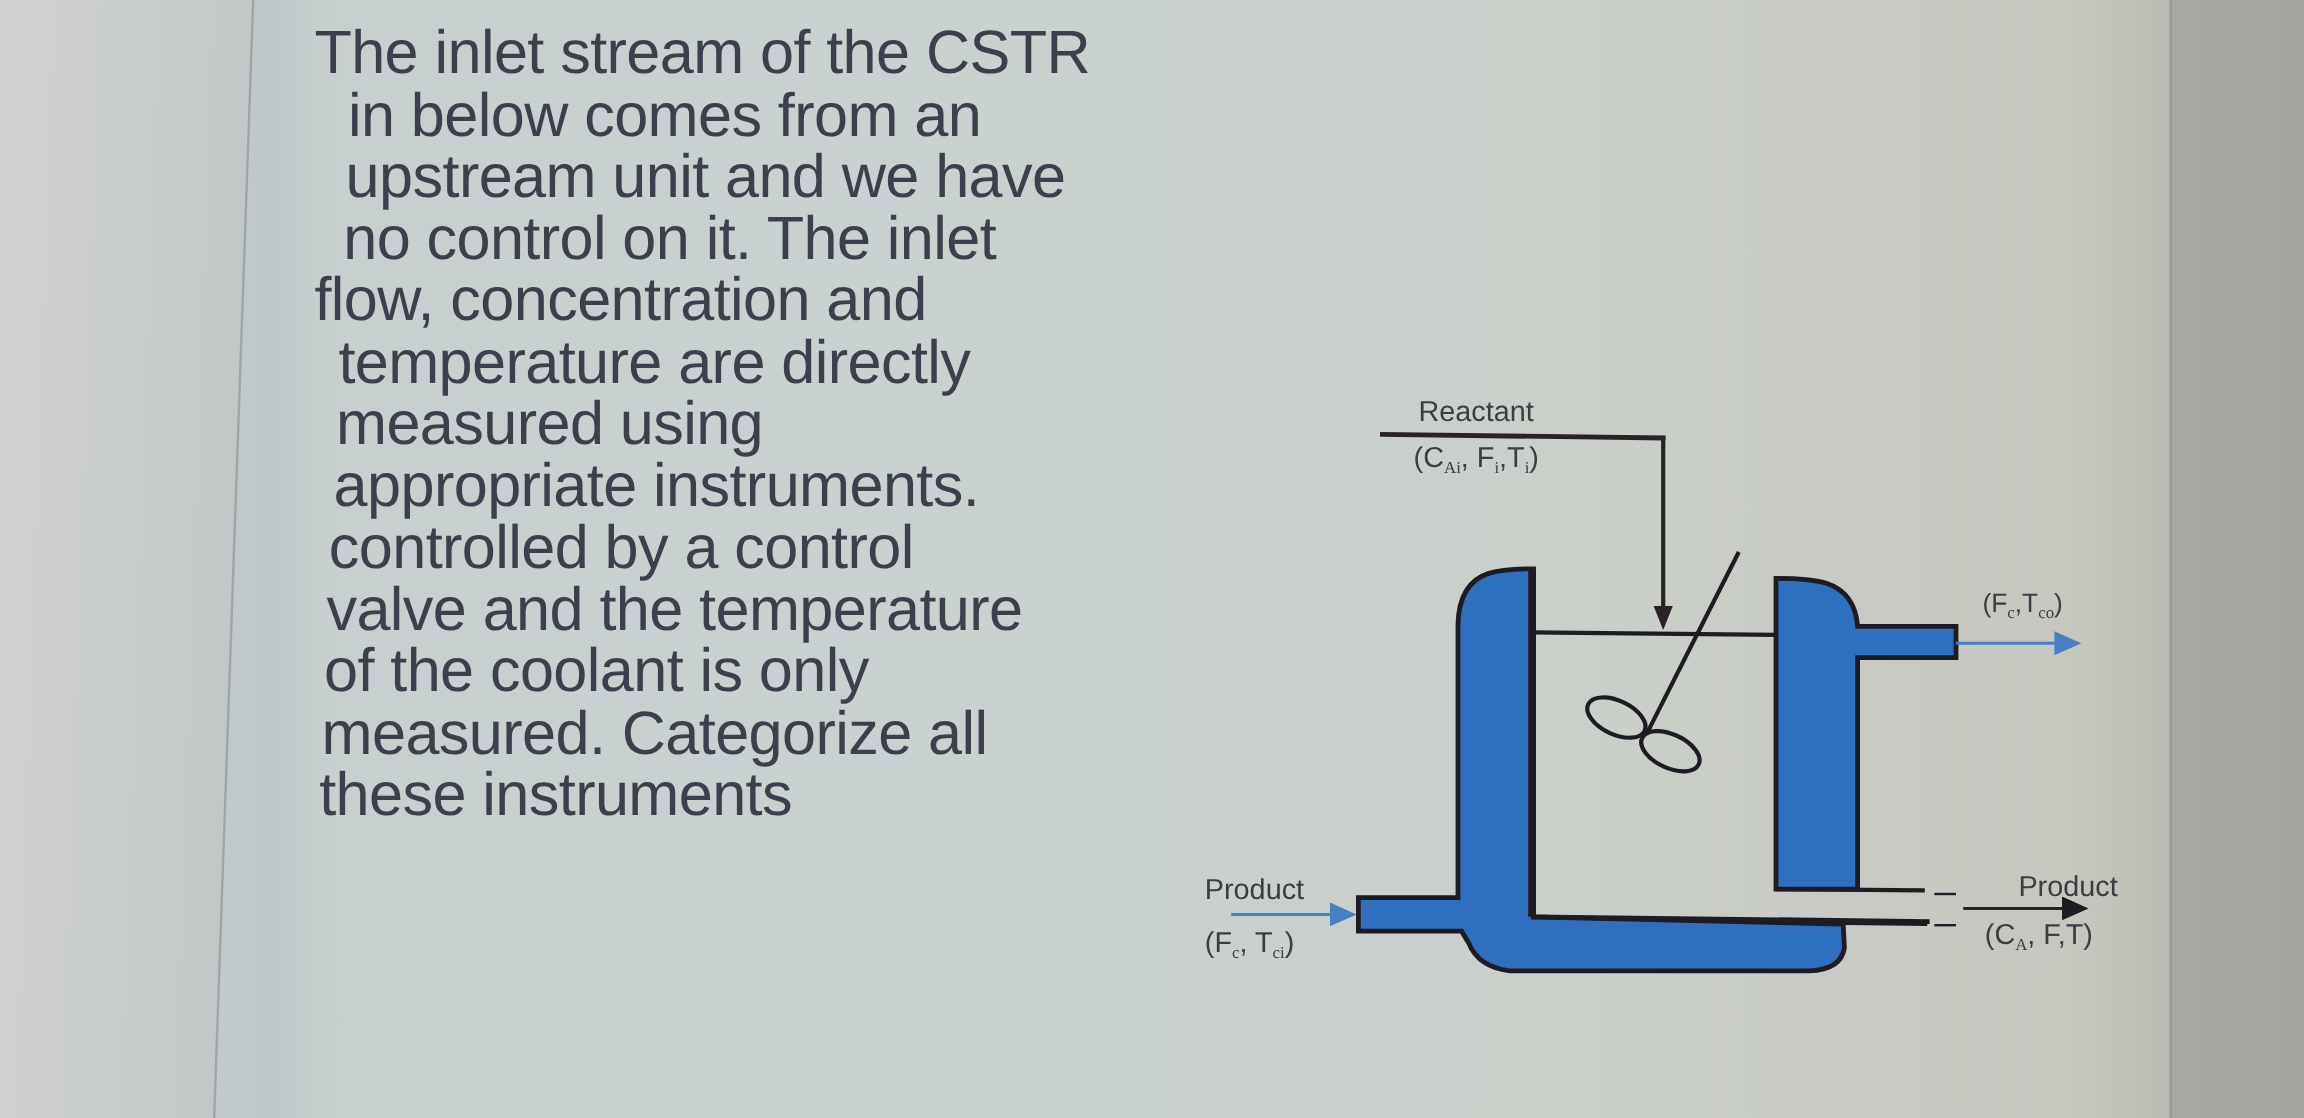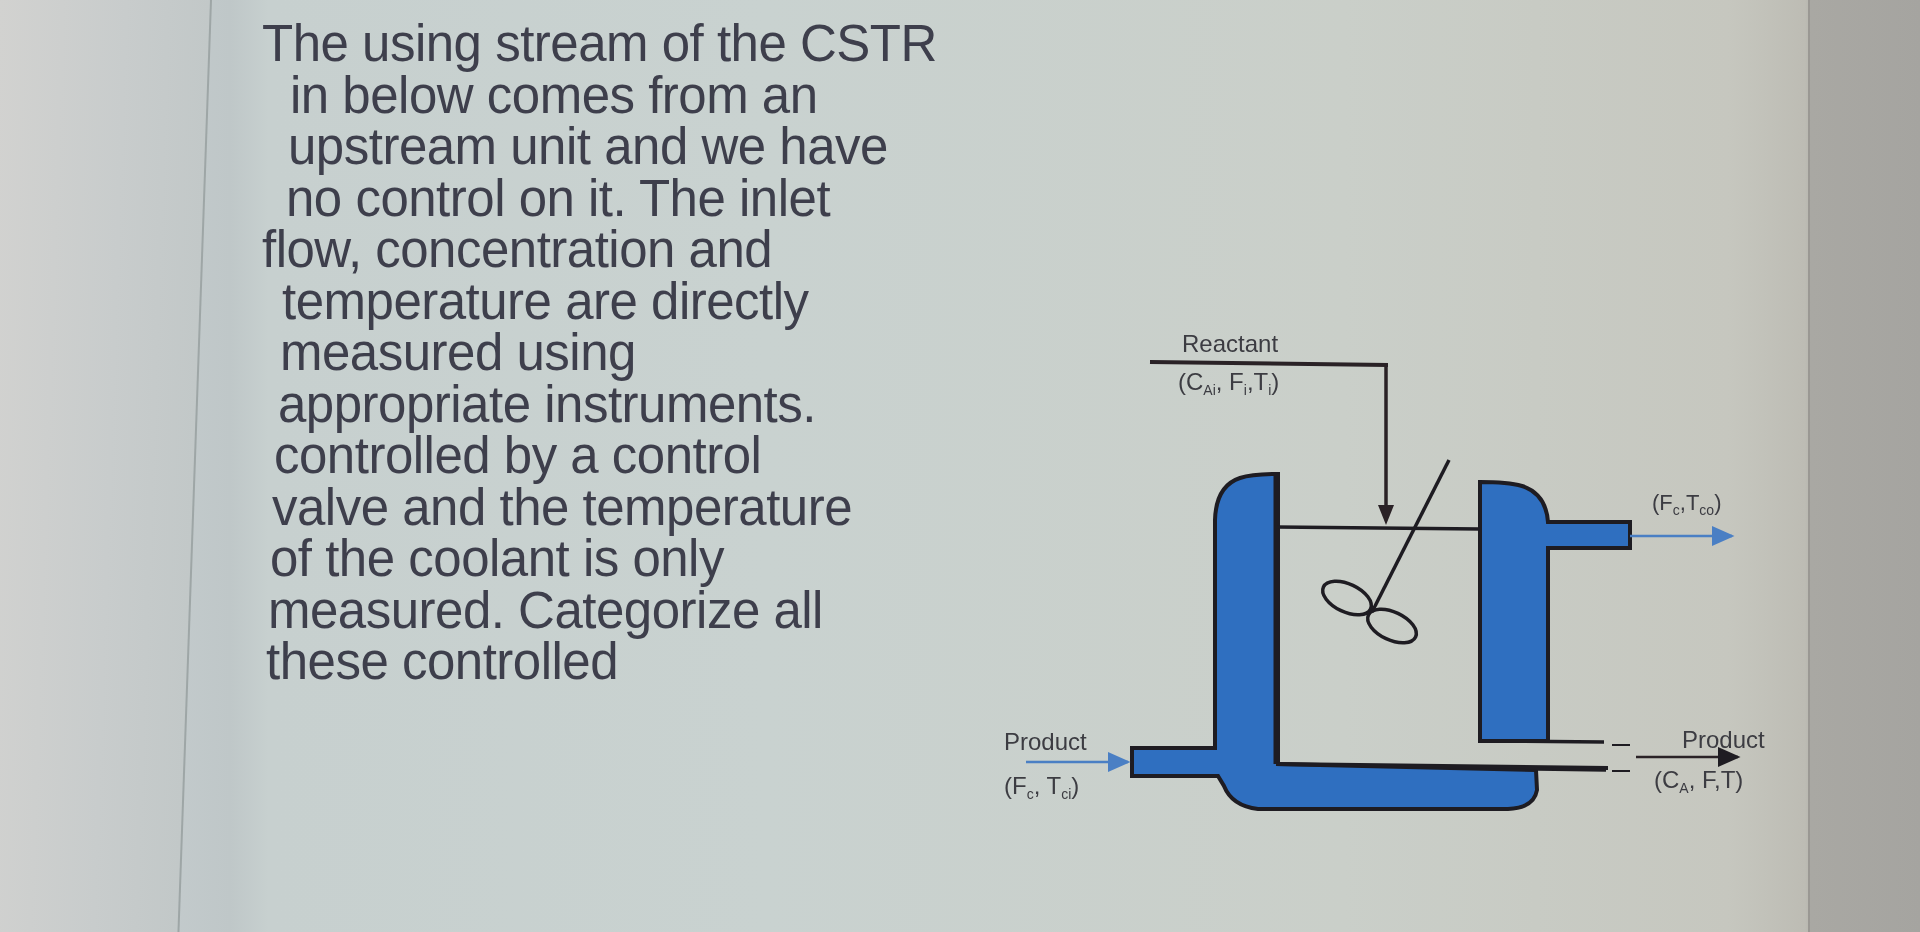--- a/index.html
+++ b/index.html
@@ -20,42 +20,42 @@
     border-left:2px solid #9a9893;
   }
   .question {
     position:absolute; left:262px; top:18px; width:760px;
     color:#3e3f4c;
     font-size:51px; line-height:51.5px; letter-spacing:-0.5px;
   }
   .question .line { display:block; white-space:nowrap; }
   .diagram { position:absolute; left:0; top:0; width:1772px; height:932px; }
   .lbl { position:absolute; color:#3c3c42; font-size:24px; white-space:nowrap; }
-  .lbl sub { font-size:14px; vertical-align:-5px; }
+  .lbl sub { font-size:14px; vertical-align:-5px;font-family:Liberation Serif, serif; }
 </style>
 </head>
 <body>
 
 <div class="screen-edge-left"></div>
 <div class="screen-edge-right"></div>
 
 <div class="question">
-  <span class="line" style="margin-left:0px">The using stream of the CSTR</span>
+  <span class="line" style="margin-left:0px">The inlet stream of the CSTR</span>
   <span class="line" style="margin-left:28px">in below comes from an</span>
   <span class="line" style="margin-left:26px">upstream unit and we have</span>
   <span class="line" style="margin-left:24px">no control on it. The inlet</span>
   <span class="line" style="">flow, concentration and</span>
   <span class="line" style="margin-left:20px">temperature are directly</span>
   <span class="line" style="margin-left:18px">measured using</span>
   <span class="line" style="margin-left:16px">appropriate instruments.</span>
   <span class="line" style="margin-left:12px">controlled by a control</span>
   <span class="line" style="margin-left:10px">valve and the temperature</span>
   <span class="line" style="margin-left:8px">of the coolant is only</span>
   <span class="line" style="margin-left:6px">measured. Categorize all</span>
-  <span class="line" style="margin-left:4px">these controlled</span>
+  <span class="line" style="margin-left:4px">these instruments</span>
 </div>
 
 <div class="diagram">
   <svg width="1920" height="932" viewBox="0 0 1920 932" xmlns="http://www.w3.org/2000/svg">
     <defs>
       <marker id="arrBlack" markerWidth="10" markerHeight="10" refX="8" refY="5" orient="auto">
         <path d="M0,1 L9,5 L0,9 Z" fill="#1e1c22"></path>
       </marker>
       <marker id="arrBlue" markerWidth="10" markerHeight="10" refX="8" refY="5" orient="auto">
         <path d="M0,1 L9,5 L0,9 Z" fill="#4a7fc4"></path>

